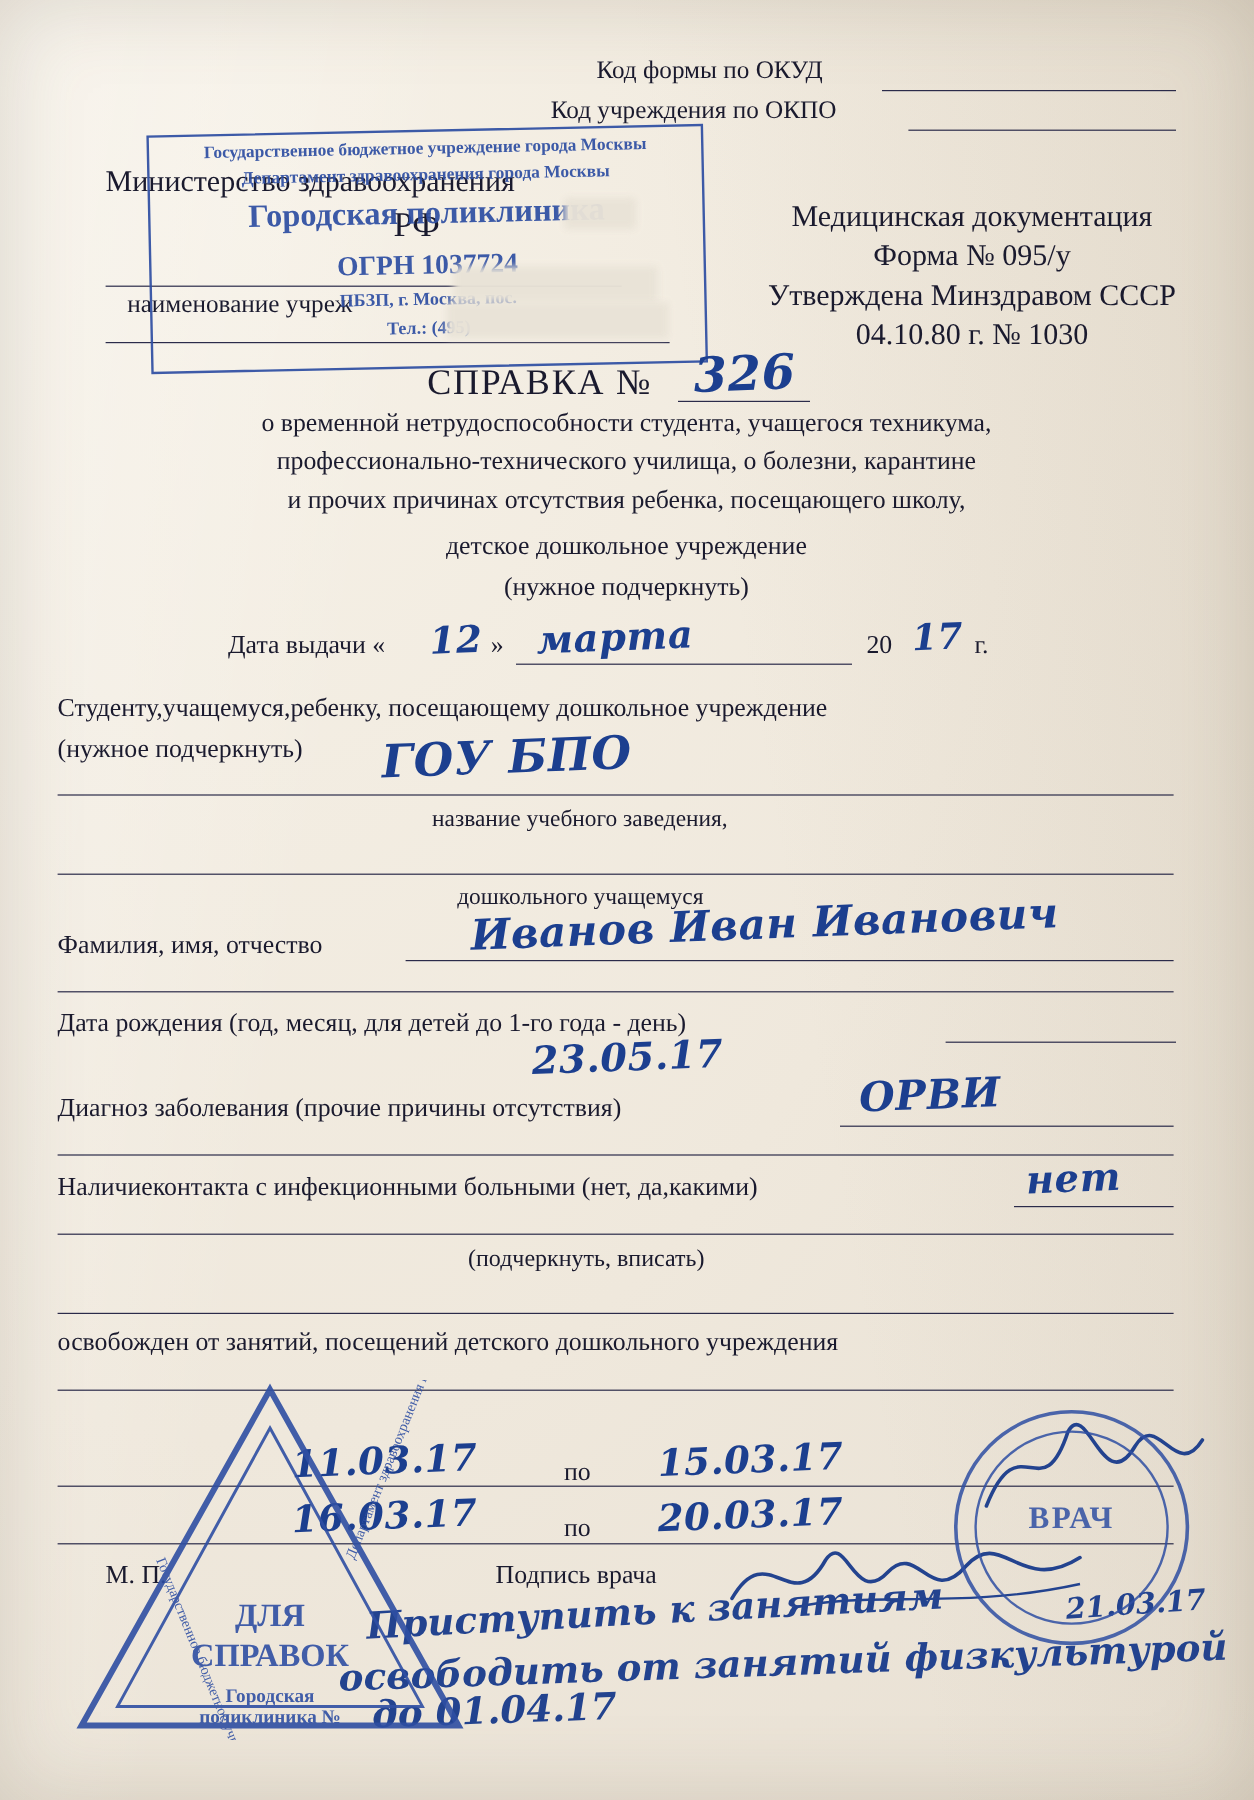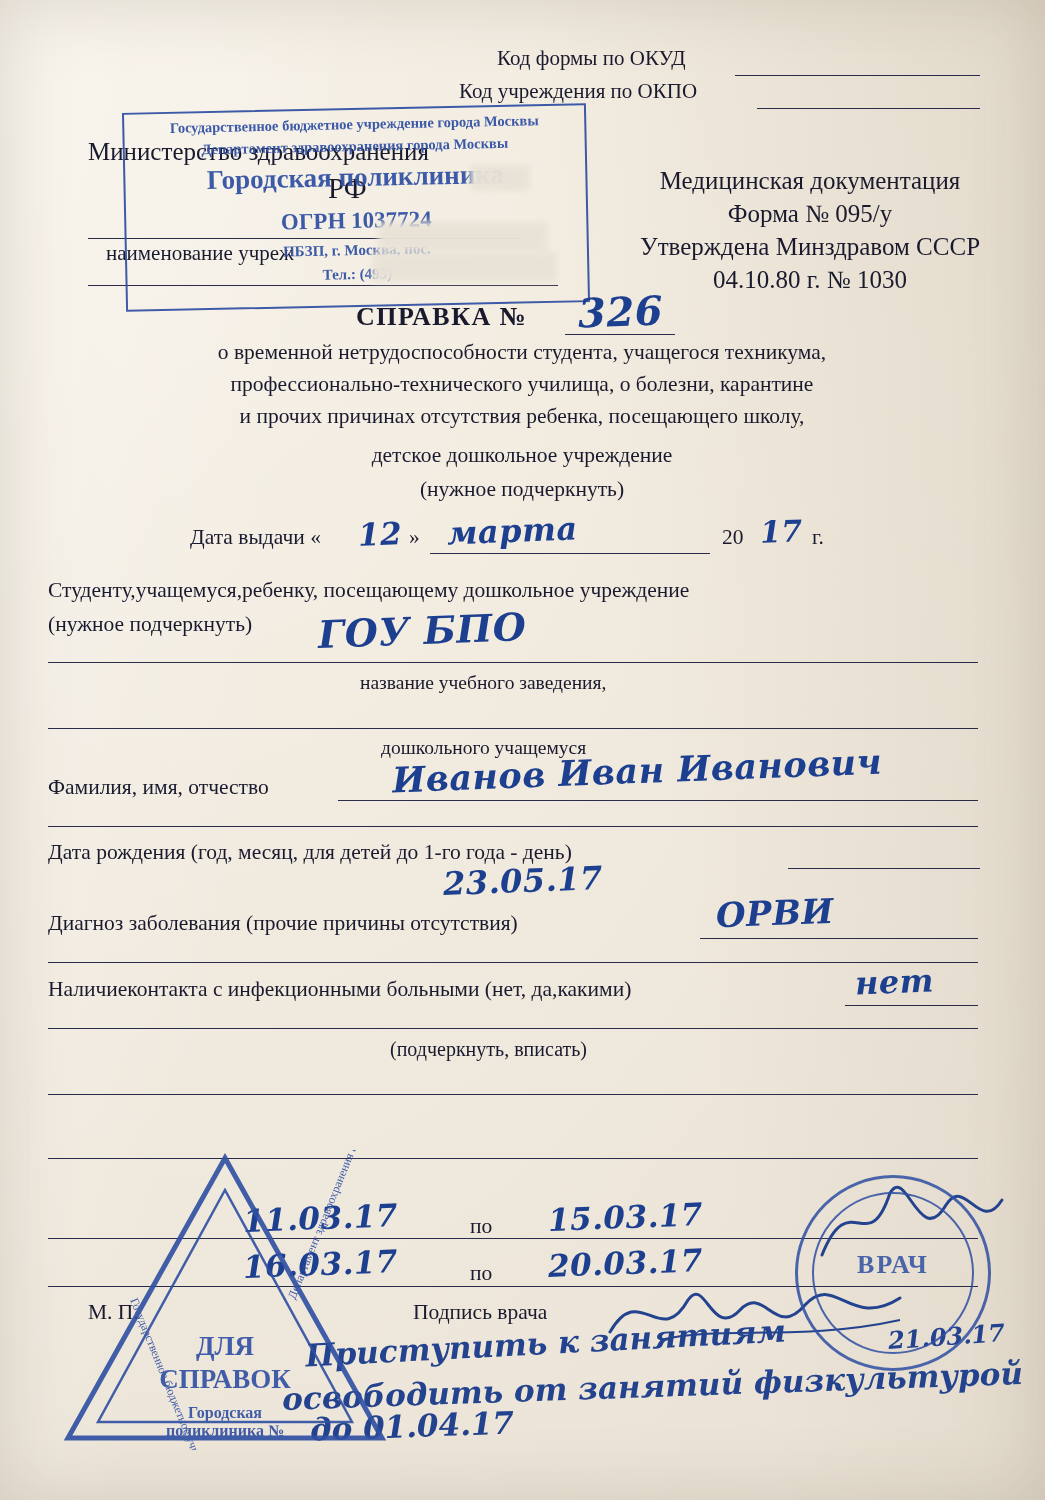--- a/index.html
+++ b/index.html
@@ -48,21 +48,21 @@
     font-weight:700;
   }
 
   
   .right-block{position:absolute;left:610px;top:140px;text-align:center;width:400px;font-size:25px;line-height:33px;margin-top:24px;}
 
   
   .codeline{font-size:21px;}
 
   
-  .title{font-size:26px;letter-spacing:1.5px;font-weight:bold;}
+  .title{font-size:30px;letter-spacing:1.5px;}
 
   .body-txt{font-size:21.5px;}
 
   
   .stamp-rect{
     position:absolute;left:124px;top:108px;width:460px;height:195px;
     border:2px solid #2f4fa3;
     transform:rotate(-1.2deg);
     opacity:.93;
     pointer-events:none;
@@ -174,20 +174,21 @@
   <div class="line" style="left:700px;top:938px;width:278px;"></div>
   <div class="line" style="left:48px;top:962px;width:930px;"></div>
 
   <div class="t body-txt" style="left:48px;top:977px;text-align:center;">Наличиеконтакта с инфекционными больными (нет, да,какими)</div>
   <div class="t hand" style="left:855px;top:963px;font-size:32px;">нет</div>
   <div class="line" style="left:845px;top:1005px;width:133px;"></div>
   <div class="line" style="left:48px;top:1028px;width:930px;"></div>
   <div class="t" style="left:390px;top:1038px;font-size:20px;">(подчеркнуть, вписать)</div>
 
   <div class="line" style="left:48px;top:1094px;width:930px;"></div>
+  <div class="t body-txt" style="left:48px;top:1106px;">освобожден от занятий, посещений детского дошкольного учреждения</div>
   <div class="line" style="left:48px;top:1158px;width:930px;"></div>
 
   <div class="line" style="left:48px;top:1238px;width:930px;"></div>
   <div class="line" style="left:48px;top:1286px;width:930px;"></div>
 
   <div class="t hand" style="left:243px;top:1200px;font-size:31px;">11.03.17</div>
   <div class="t body-txt" style="left:470px;top:1214px;">по</div>
   <div class="t hand" style="left:548px;top:1199px;font-size:31px;">15.03.17</div>
 
   <div class="t hand" style="left:243px;top:1246px;font-size:31px;">16.03.17</div>

